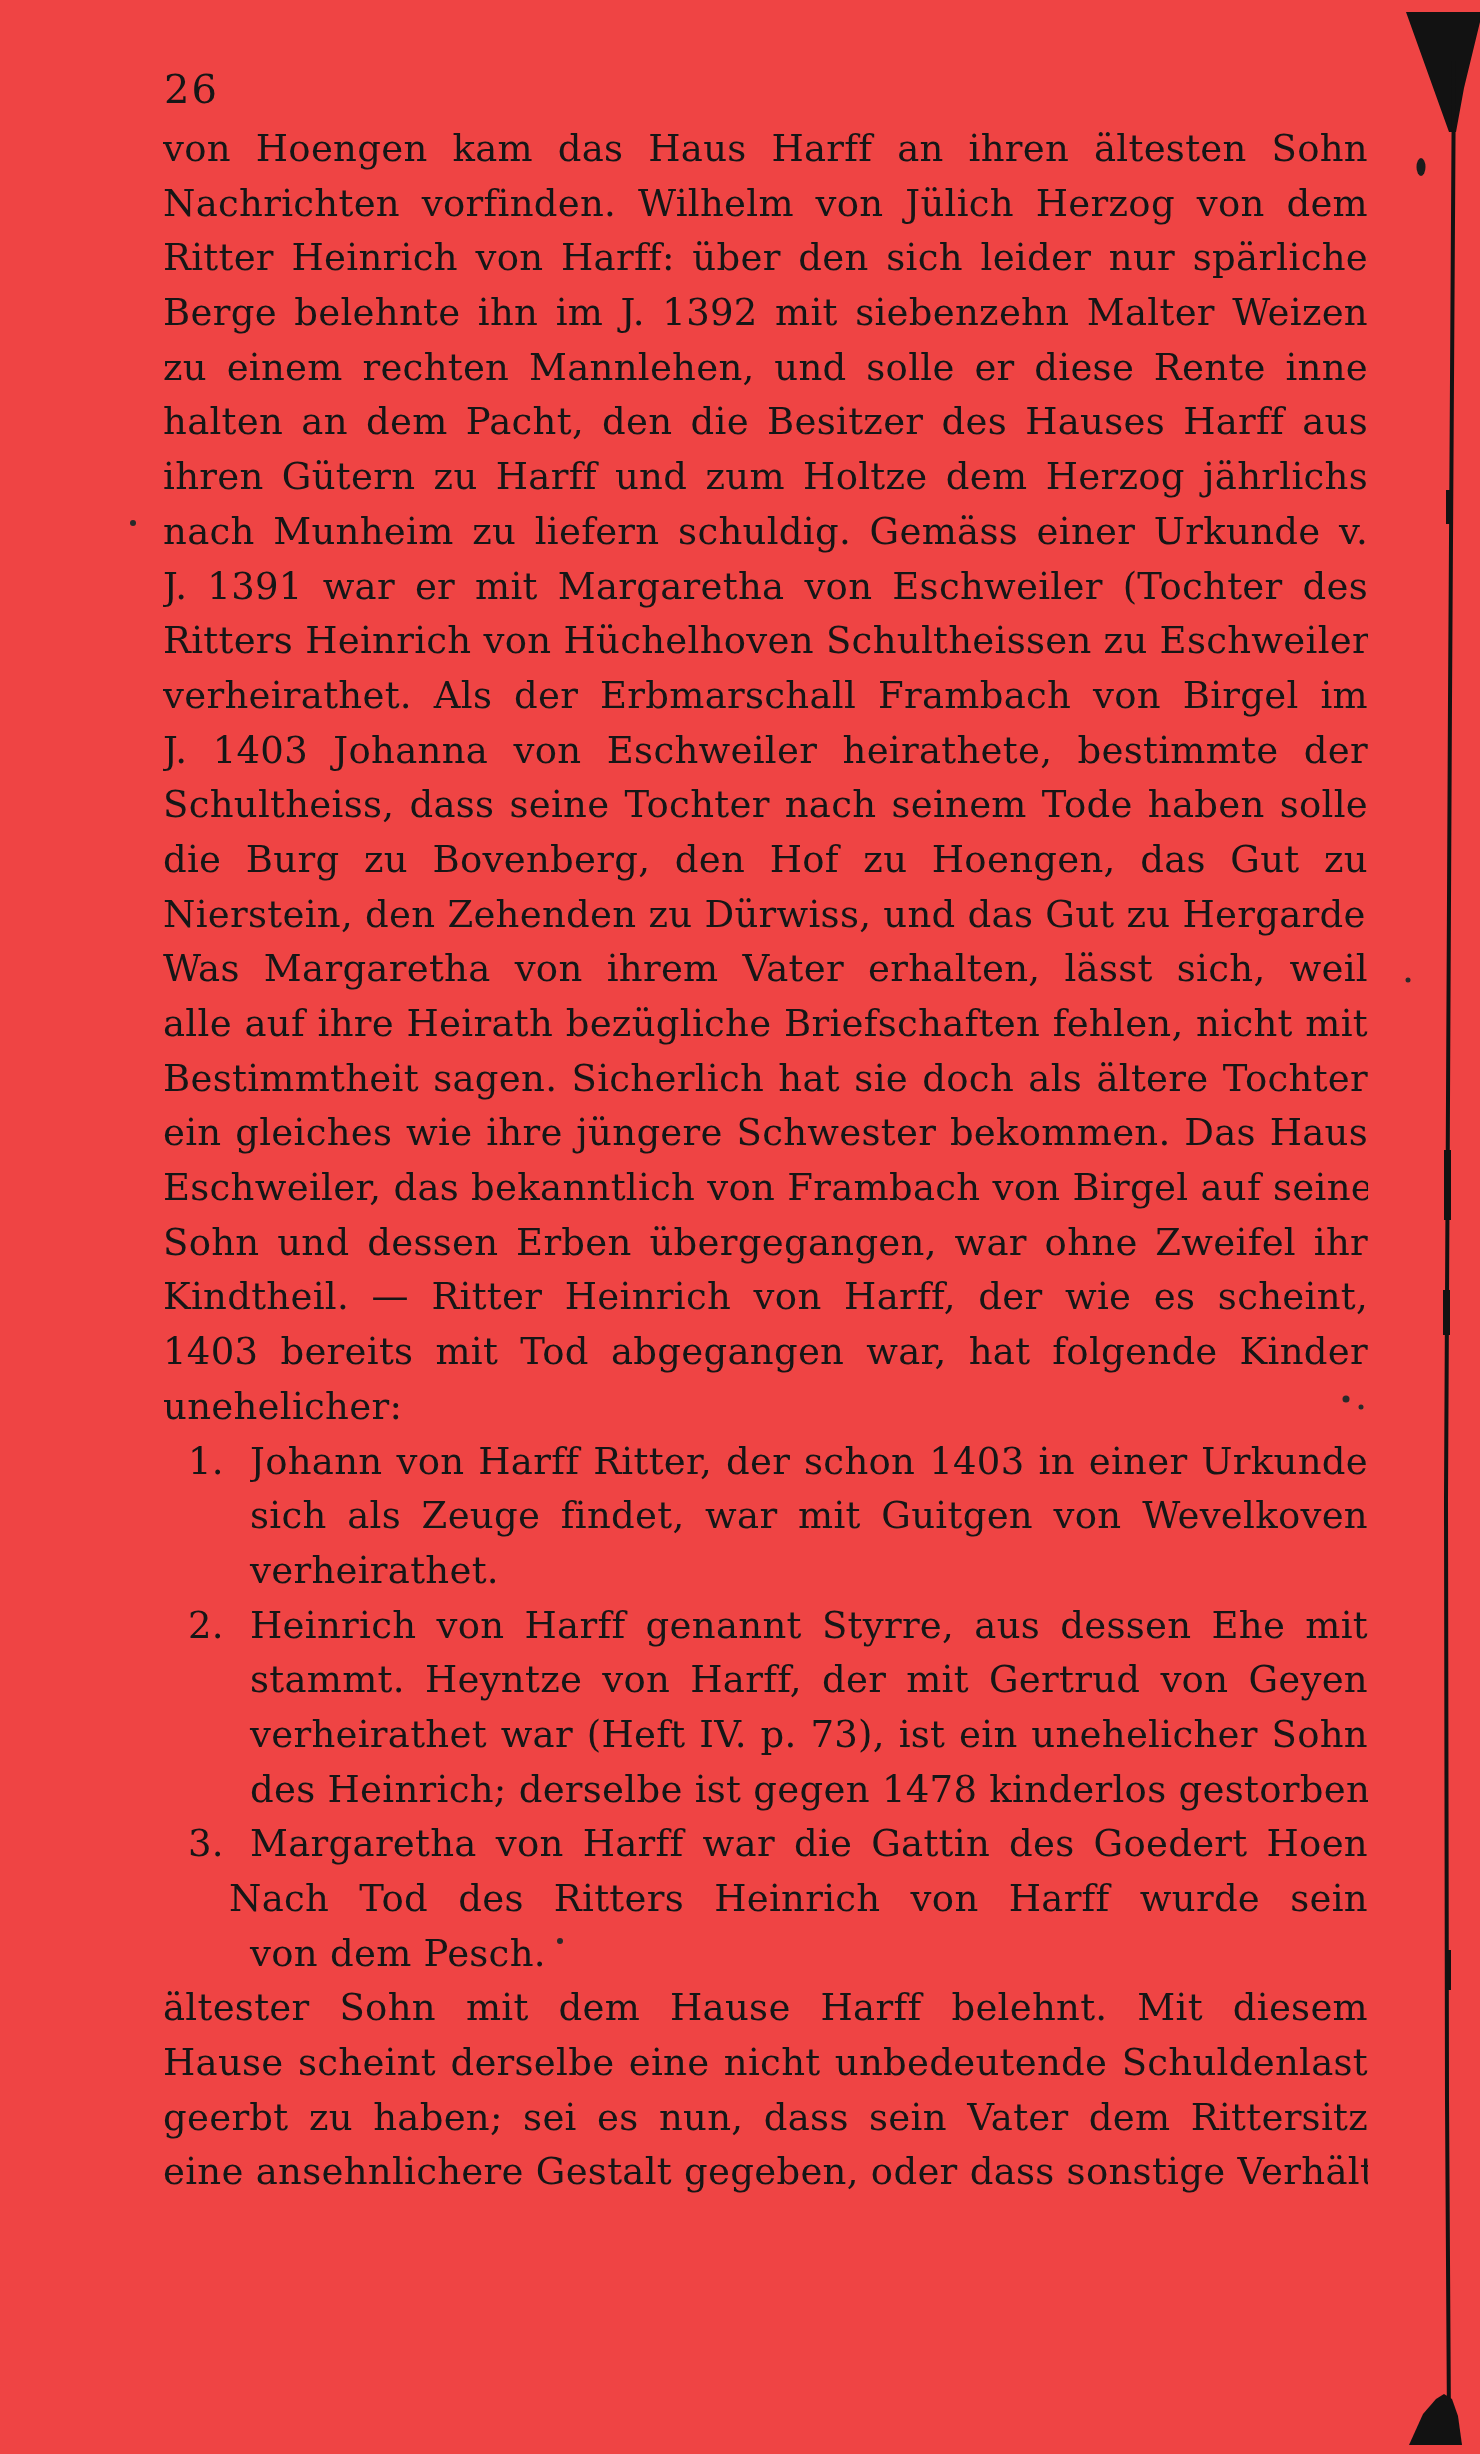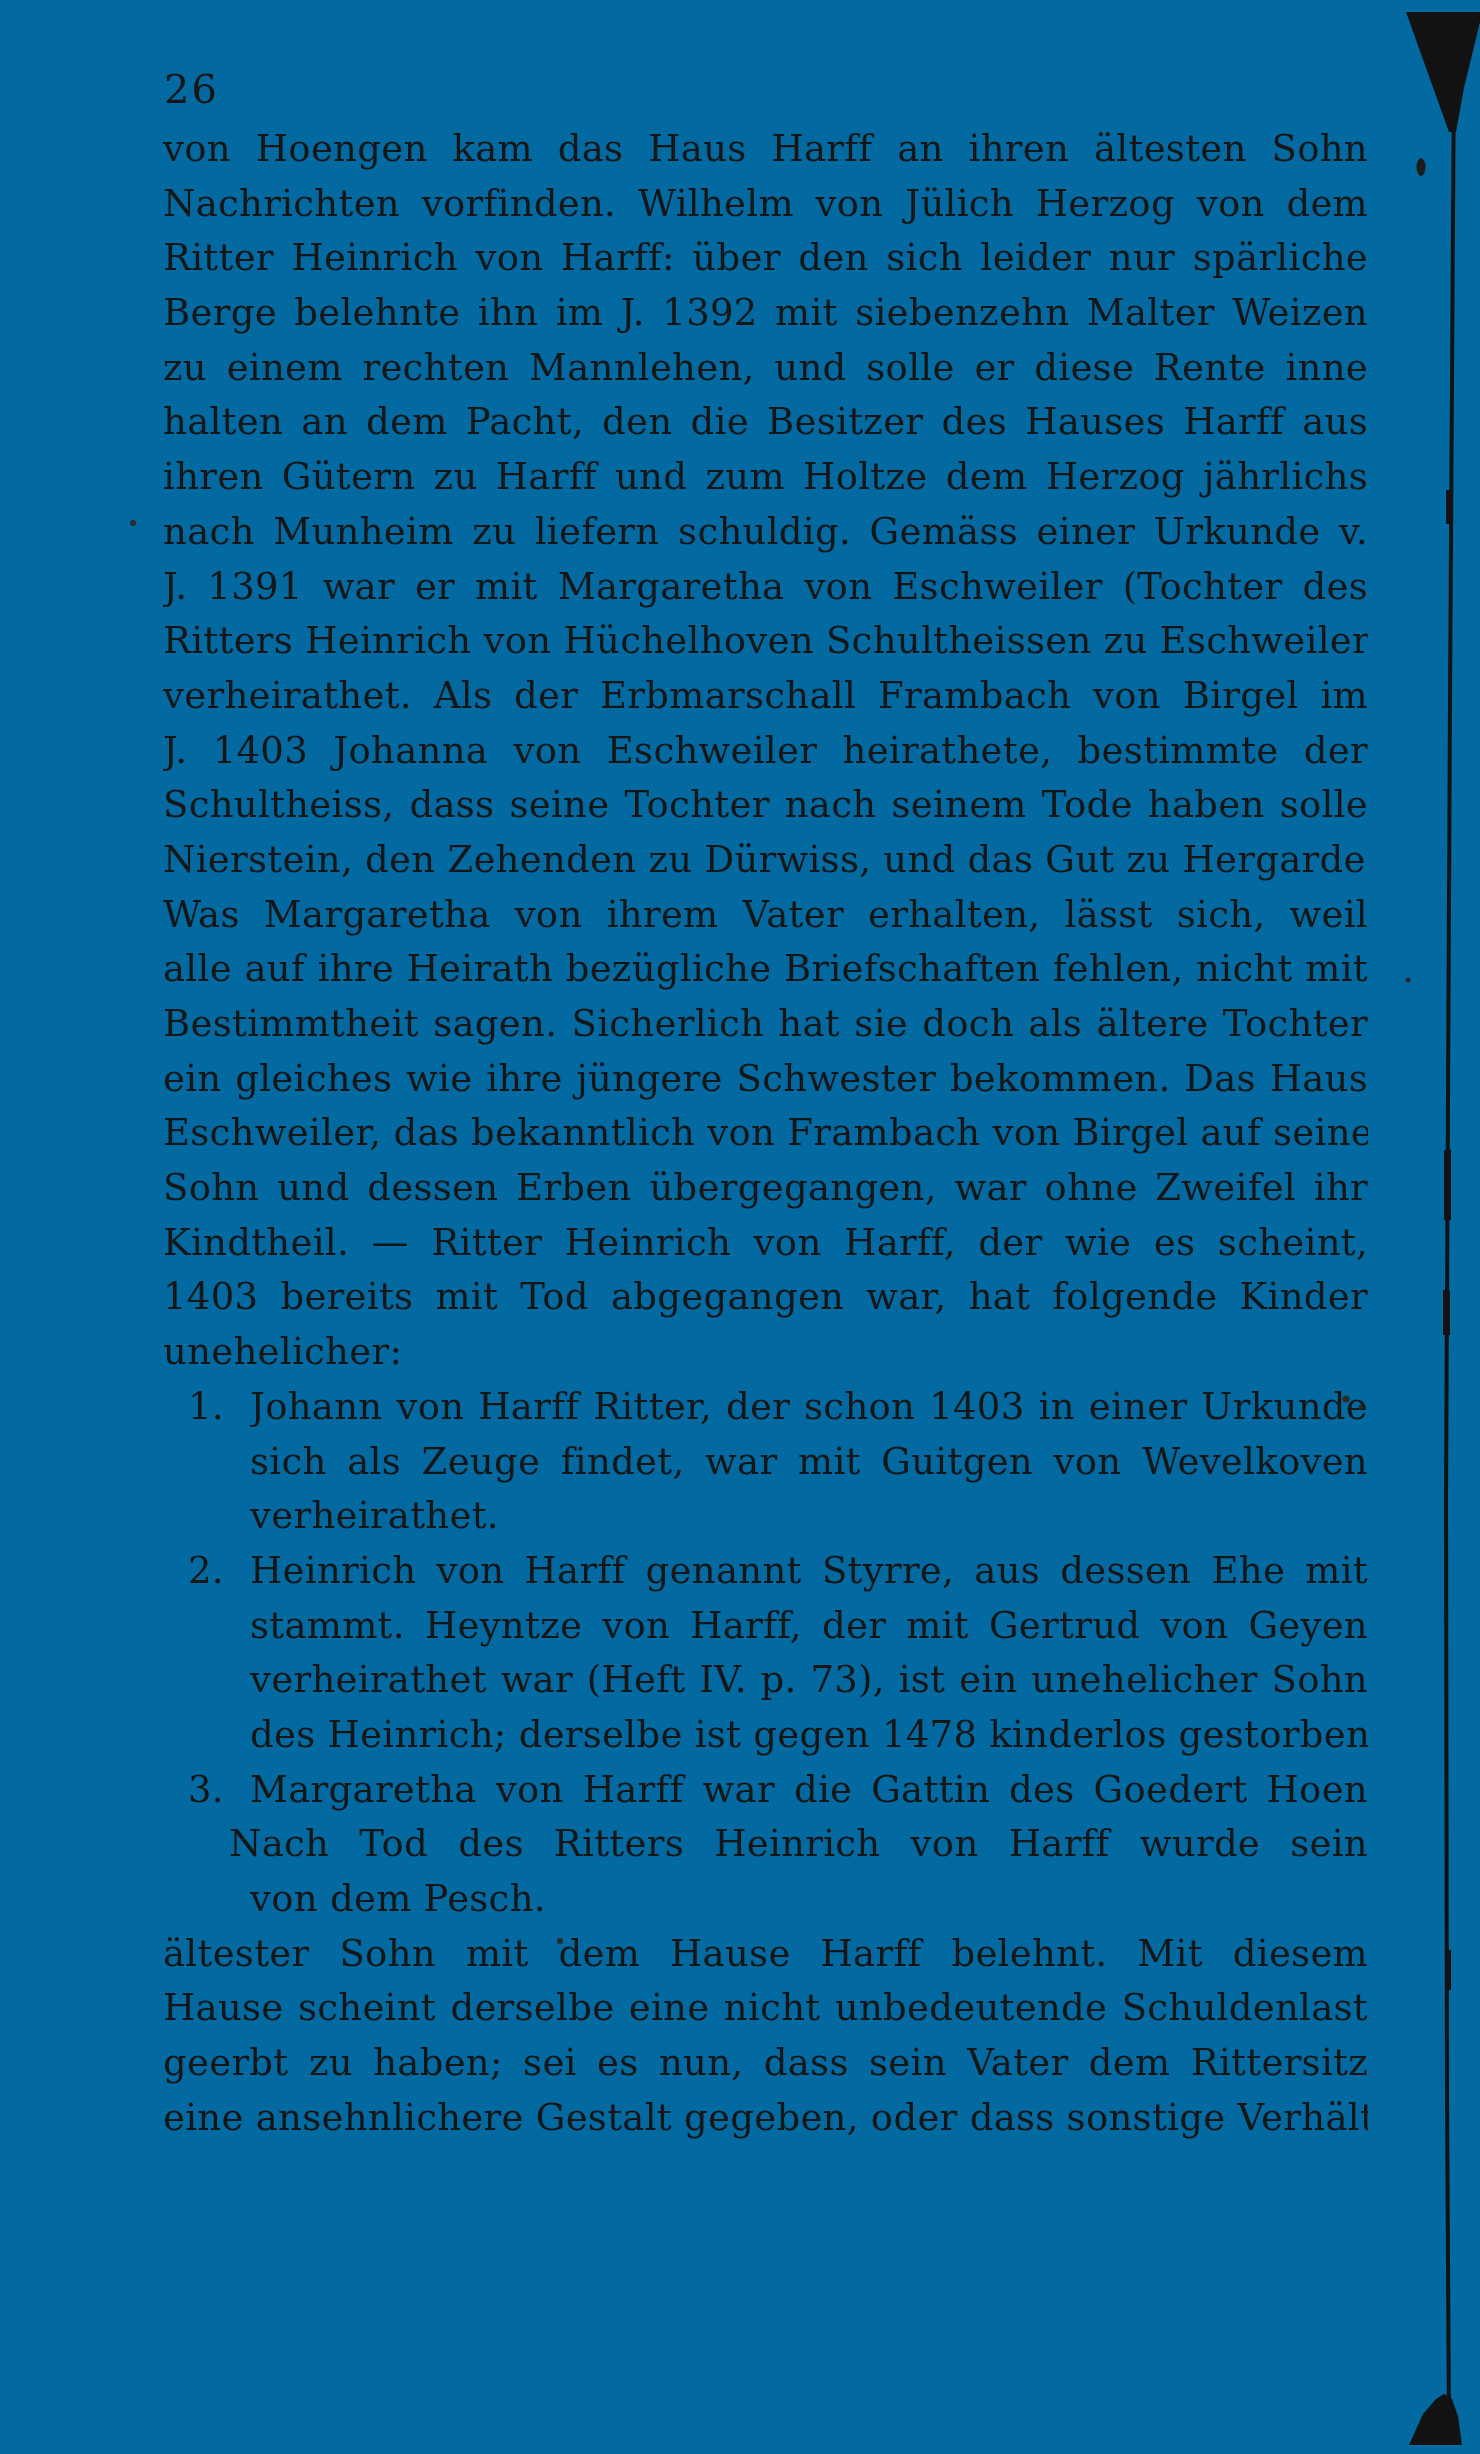--- a/index.html
+++ b/index.html
@@ -1,20 +1,20 @@
 <!DOCTYPE html>
 <html><head>
 <meta charset="utf-8">
 <style>
   html, body { margin: 0; padding: 0; background: #ffffff; }
   .page {
     position: relative;
     width: 1480px;
     height: 2454px;
-    background: #0369a1;
+    background: #ef4444;
     color: #161616;
     font-family: "DejaVu Serif", "Liberation Serif", serif;
     overflow: hidden;
   }
   .page-number {
     position: absolute;
     left: 164px;
     top: 66px;
     font-size: 40px;
     letter-spacing: 2px;
@@ -79,20 +79,21 @@
     <div class="line">Berge belehnte ihn im J. 1392 mit siebenzehn Malter Weizen</div>
     <div class="line">zu einem rechten Mannlehen, und solle er diese Rente inne</div>
     <div class="line">halten an dem Pacht, den die Besitzer des Hauses Harff aus</div>
     <div class="line">ihren Gütern zu Harff und zum Holtze dem Herzog jährlichs</div>
     <div class="line">nach Munheim zu liefern schuldig. Gemäss einer Urkunde v.</div>
     <div class="line">J. 1391 war er mit Margaretha von Eschweiler (Tochter des</div>
     <div class="line">Ritters Heinrich von Hüchelhoven Schultheissen zu Eschweiler)</div>
     <div class="line">verheirathet. Als der Erbmarschall Frambach von Birgel im</div>
     <div class="line">J. 1403 Johanna von Eschweiler heirathete, bestimmte der</div>
     <div class="line">Schultheiss, dass seine Tochter nach seinem Tode haben solle</div>
+    <div class="line">die Burg zu Bovenberg, den Hof zu Hoengen, das Gut zu</div>
     <div class="line">Nierstein, den Zehenden zu Dürwiss, und das Gut zu Hergarde.</div>
     <div class="line">Was Margaretha von ihrem Vater erhalten, lässt sich, weil</div>
     <div class="line">alle auf ihre Heirath bezügliche Briefschaften fehlen, nicht mit</div>
     <div class="line">Bestimmtheit sagen. Sicherlich hat sie doch als ältere Tochter</div>
     <div class="line">ein gleiches wie ihre jüngere Schwester bekommen. Das Haus</div>
     <div class="line">Eschweiler, das bekanntlich von Frambach von Birgel auf seinen</div>
     <div class="line">Sohn und dessen Erben übergegangen, war ohne Zweifel ihr</div>
     <div class="line">Kindtheil. — Ritter Heinrich von Harff, der wie es scheint,</div>
     <div class="line">1403 bereits mit Tod abgegangen war, hat folgende Kinder</div>
     <div class="line left">unehelicher:</div>

